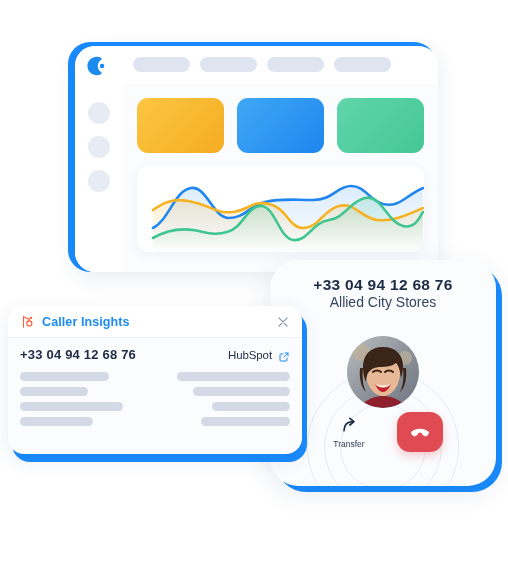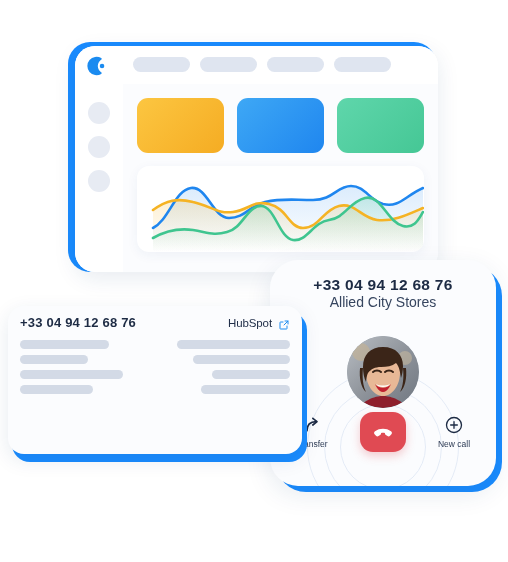--- a/index.html
+++ b/index.html
@@ -417,35 +417,43 @@
         </span>
         <span class="act-lbl">Transfer</span>
       </div>
 
       <div class="hangup">
         <svg viewBox="0 0 24 24">
           <path d="M3.8 14.6c-1-1-1-2.4.2-3.3C6.4 9.6 9 8.8 12 8.8s5.6.8 8 2.5c1.2.9 1.2 2.3.2 3.3l-1.2 1.2c-.7.7-1.7.8-2.5.3l-1.7-1.1c-.6-.4-.9-1-.9-1.7v-.4c-1.3-.3-2.5-.3-3.8 0v.4c0 .7-.3 1.3-.9 1.7l-1.7 1.1c-.8.5-1.8.4-2.5-.3l-1.2-1.2z" fill="currentColor"></path>
         </svg>
       </div>
 
-      <div class="act">
-        <span class="act-ico">
-          <svg viewBox="0 0 24 24" width="20" height="20" fill="none" stroke="currentColor" stroke-width="1.6">
-            <circle cx="12" cy="12" r="9"></circle>
-            <path d="M12 8v8M8 12h8" stroke-linecap="round"></path>
-          </svg>
-        </span>
-        <span class="act-lbl">New call</span>
-      </div>
     </div>
   </div>
 
   <div class="ci-frame"></div>
   <div class="ci-card">
 
+    <div class="ci-header">
+      <span class="ci-sprocket">
+        <svg viewBox="0 0 24 24" width="14" height="14">
+          <circle cx="16" cy="14.5" r="4.3" fill="none" stroke="#ff5c35" stroke-width="2"></circle>
+          <circle cx="18.8" cy="5" r="2" fill="#ff5c35"></circle>
+          <path d="M16 10.2V7.2" stroke="#ff5c35" stroke-width="1.8" stroke-linecap="round"></path>
+          <path d="M16 7.2L6 3" stroke="#ff5c35" stroke-width="1.8" stroke-linecap="round"></path>
+          <path d="M6 3v18" stroke="#ff5c35" stroke-width="1.8" stroke-linecap="round"></path>
+        </svg>
+      </span>
+      <span class="ci-title">Caller Insights</span>
+      <span class="ci-close">
+        <svg viewBox="0 0 24 24" width="14" height="14" fill="none" stroke="currentColor" stroke-width="2" stroke-linecap="round">
+          <path d="M5 5l14 14M19 5L5 19"></path>
+        </svg>
+      </span>
+    </div>
 
     <div class="ci-sub">
       <span class="ci-phone">+33 04 94 12 68 76</span>
       <span class="ci-hub">
         <span class="ci-hub-word">HubSpot</span>
         <span class="ci-ext">
           <svg viewBox="0 0 24 24" width="12" height="12" fill="none" stroke="currentColor" stroke-width="2" stroke-linecap="round" stroke-linejoin="round">
             <path d="M14 4h6v6"></path>
             <path d="M20 4l-8 8"></path>
             <path d="M18 14v5a1 1 0 0 1-1 1H5a1 1 0 0 1-1-1V7a1 1 0 0 1 1-1h5"></path>

